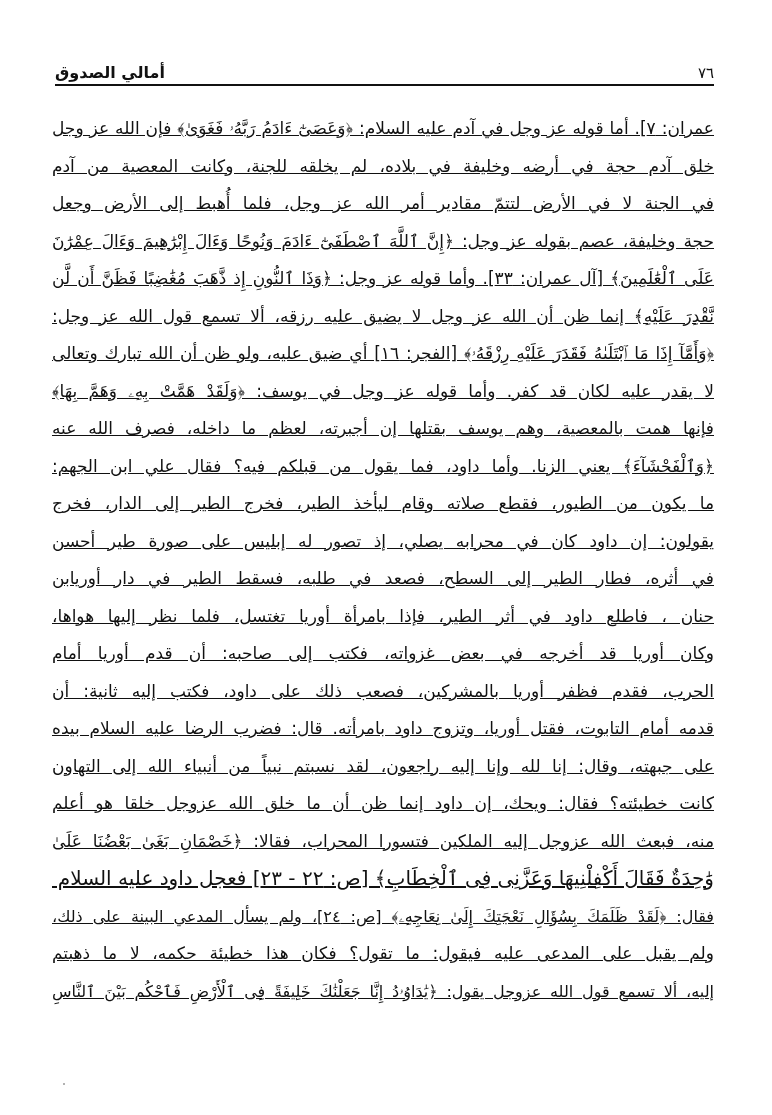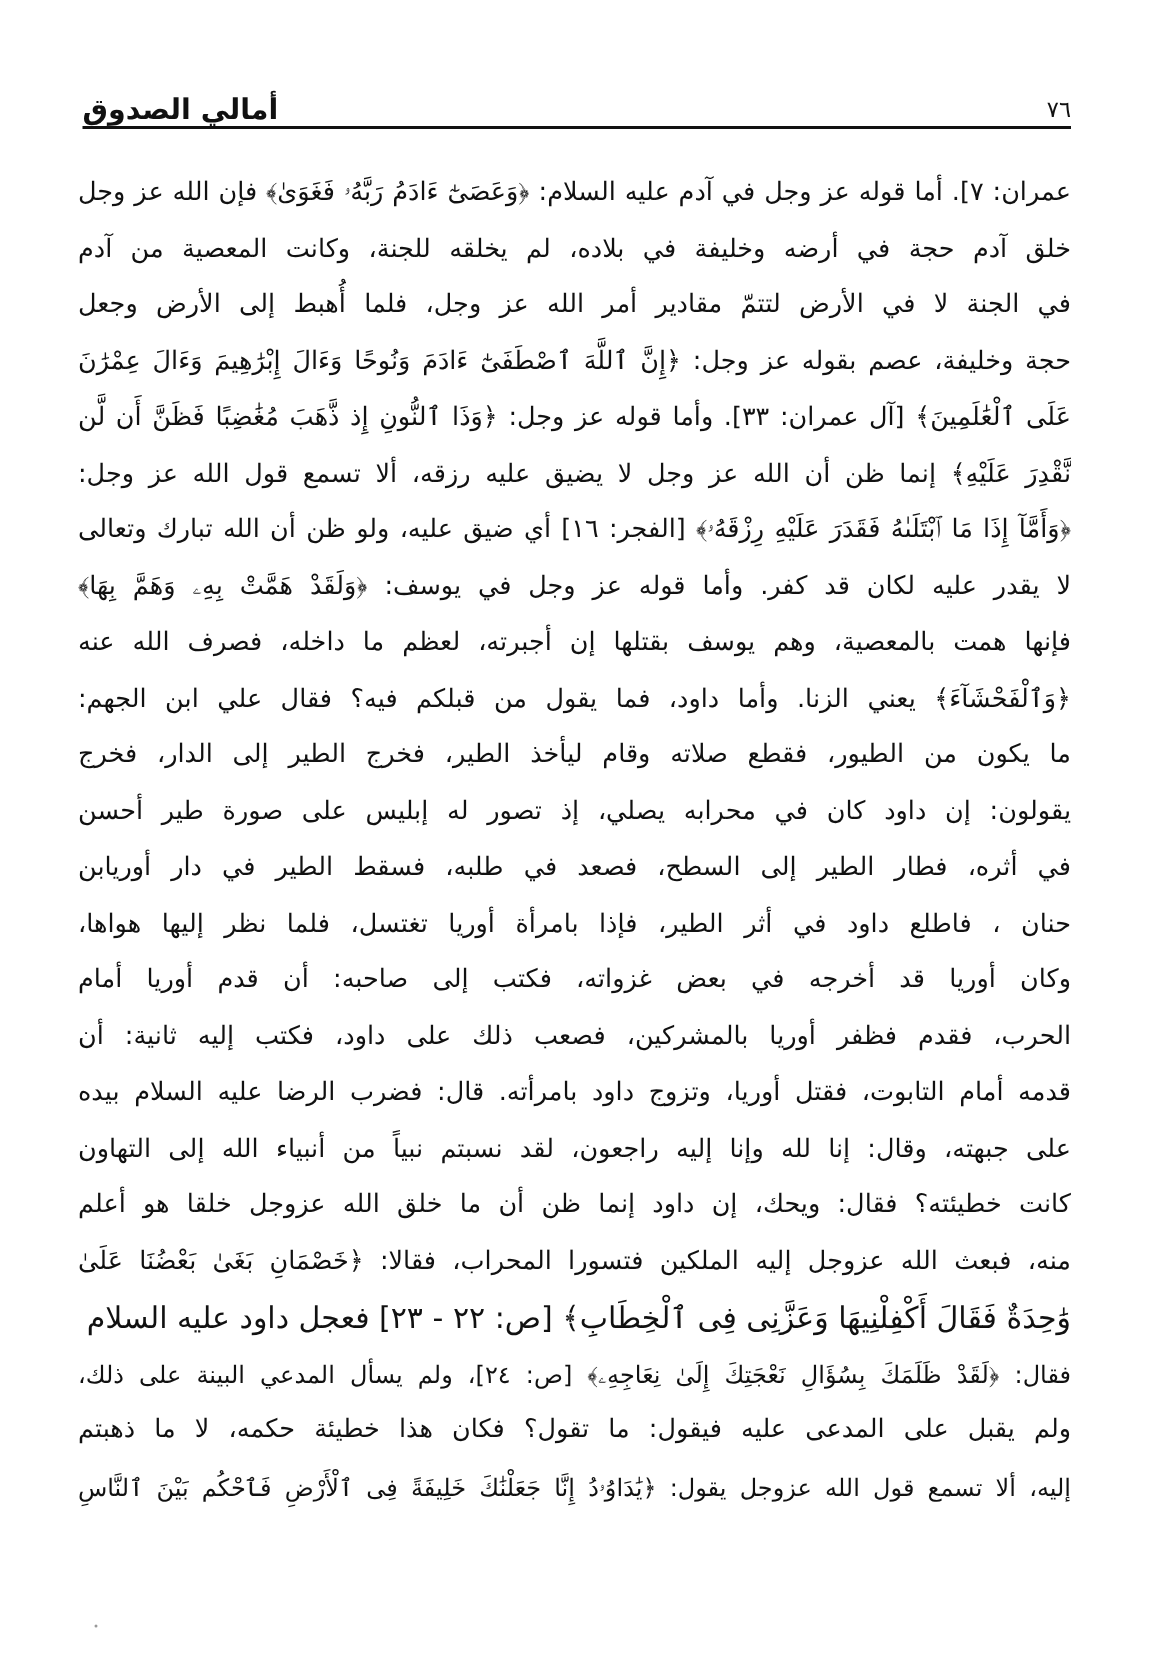--- a/index.html
+++ b/index.html
@@ -37,21 +37,21 @@
     }
     .running-header .page-number {
       font-family: "DejaVu Sans", sans-serif;
       font-size: 15px;
       line-height: 18px;
       color: #111;
       text-align: center;
     }
     .running-header .book-title {
       font-family: "DejaVu Sans", sans-serif;
-      font-size: 19px;
+      font-size: 16px;
       line-height: 18px;
       font-weight: bold;
       color: #111;
       text-align: center;
     }
     .header-rule {
       position: absolute;
       left: 55px;
       right: 58px;
       top: 84px;
@@ -68,20 +68,21 @@
     }
     .line {
       height: 37.5px;
       line-height: 37.5px;
       font-size: 17px;
       white-space: nowrap;
       overflow: hidden;
       text-align: justify;
       text-align-last: justify;
       direction: rtl;
+      text-decoration: underline;
     }
     .dot-mark {
       position: absolute;
       left: 63px;
       top: 1083px;
       width: 2px;
       height: 2px;
       background: #999;
       border-radius: 1px;
     }

